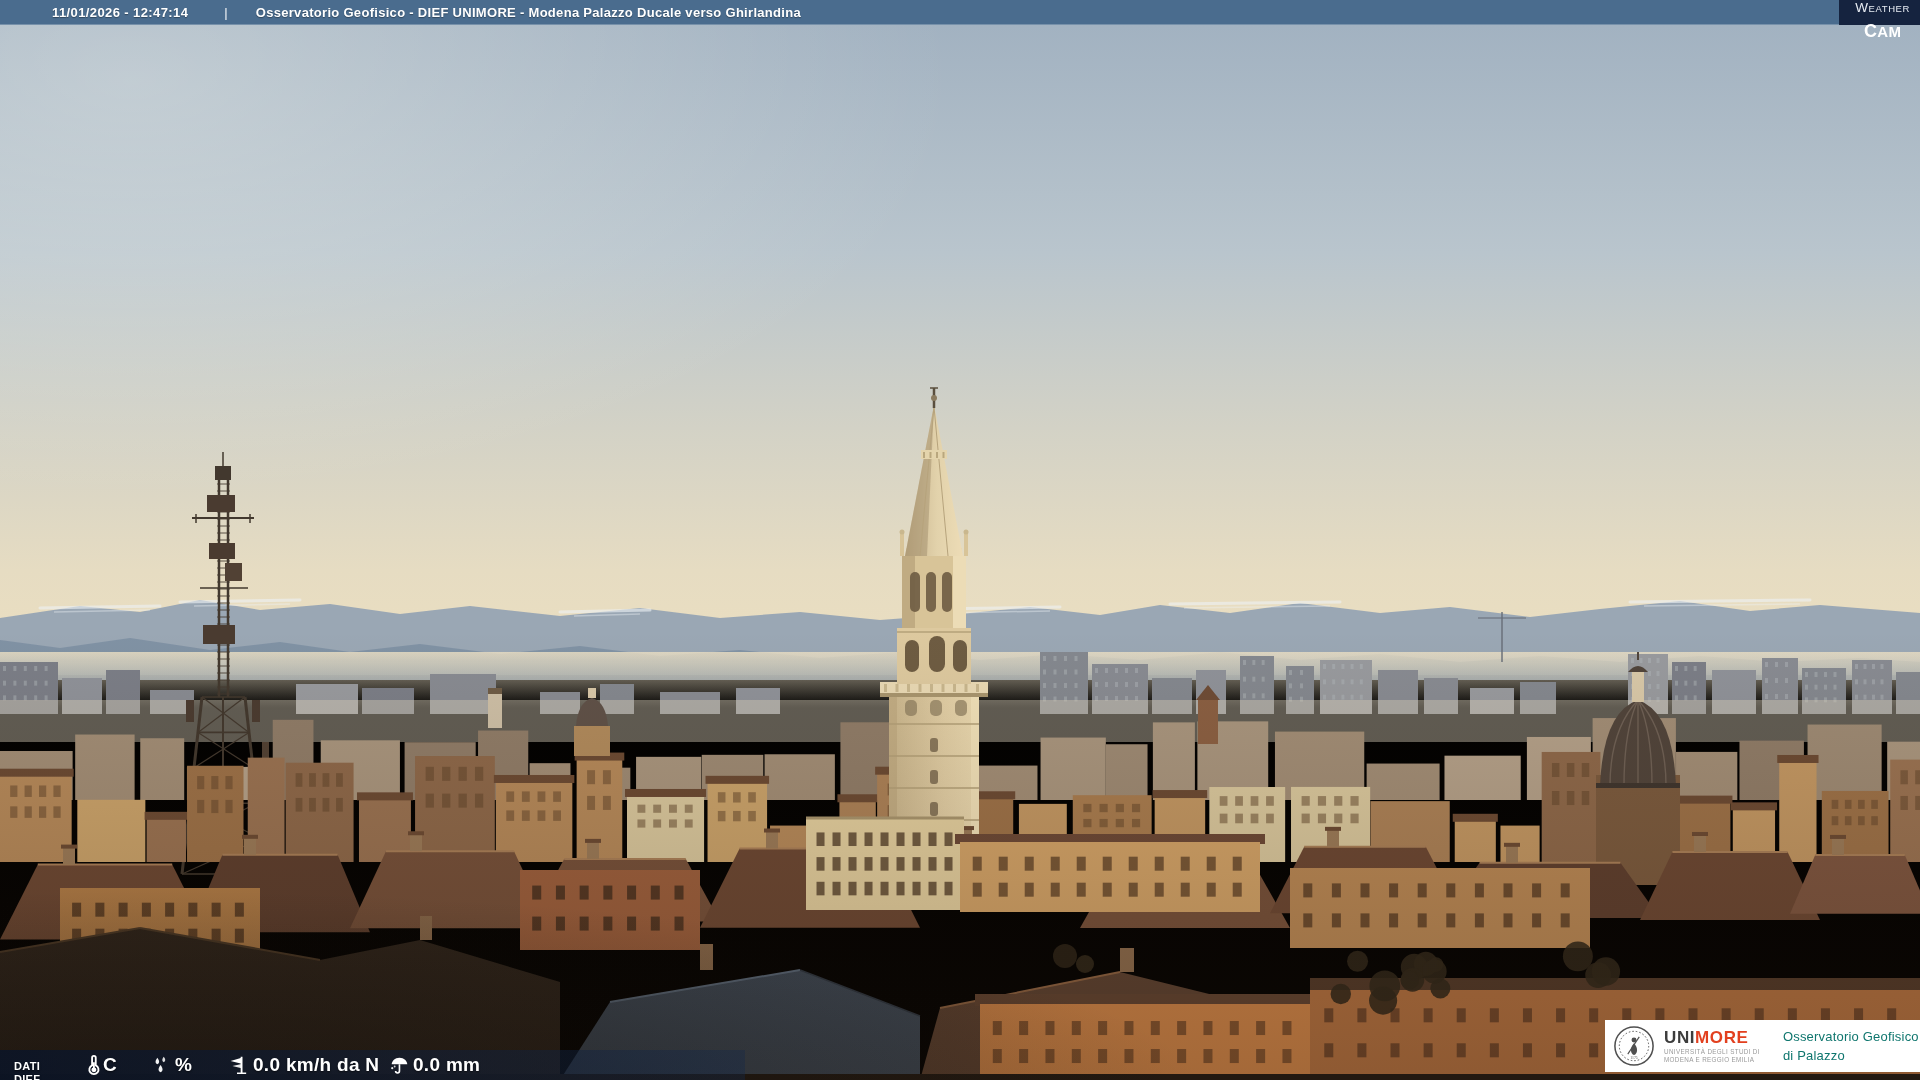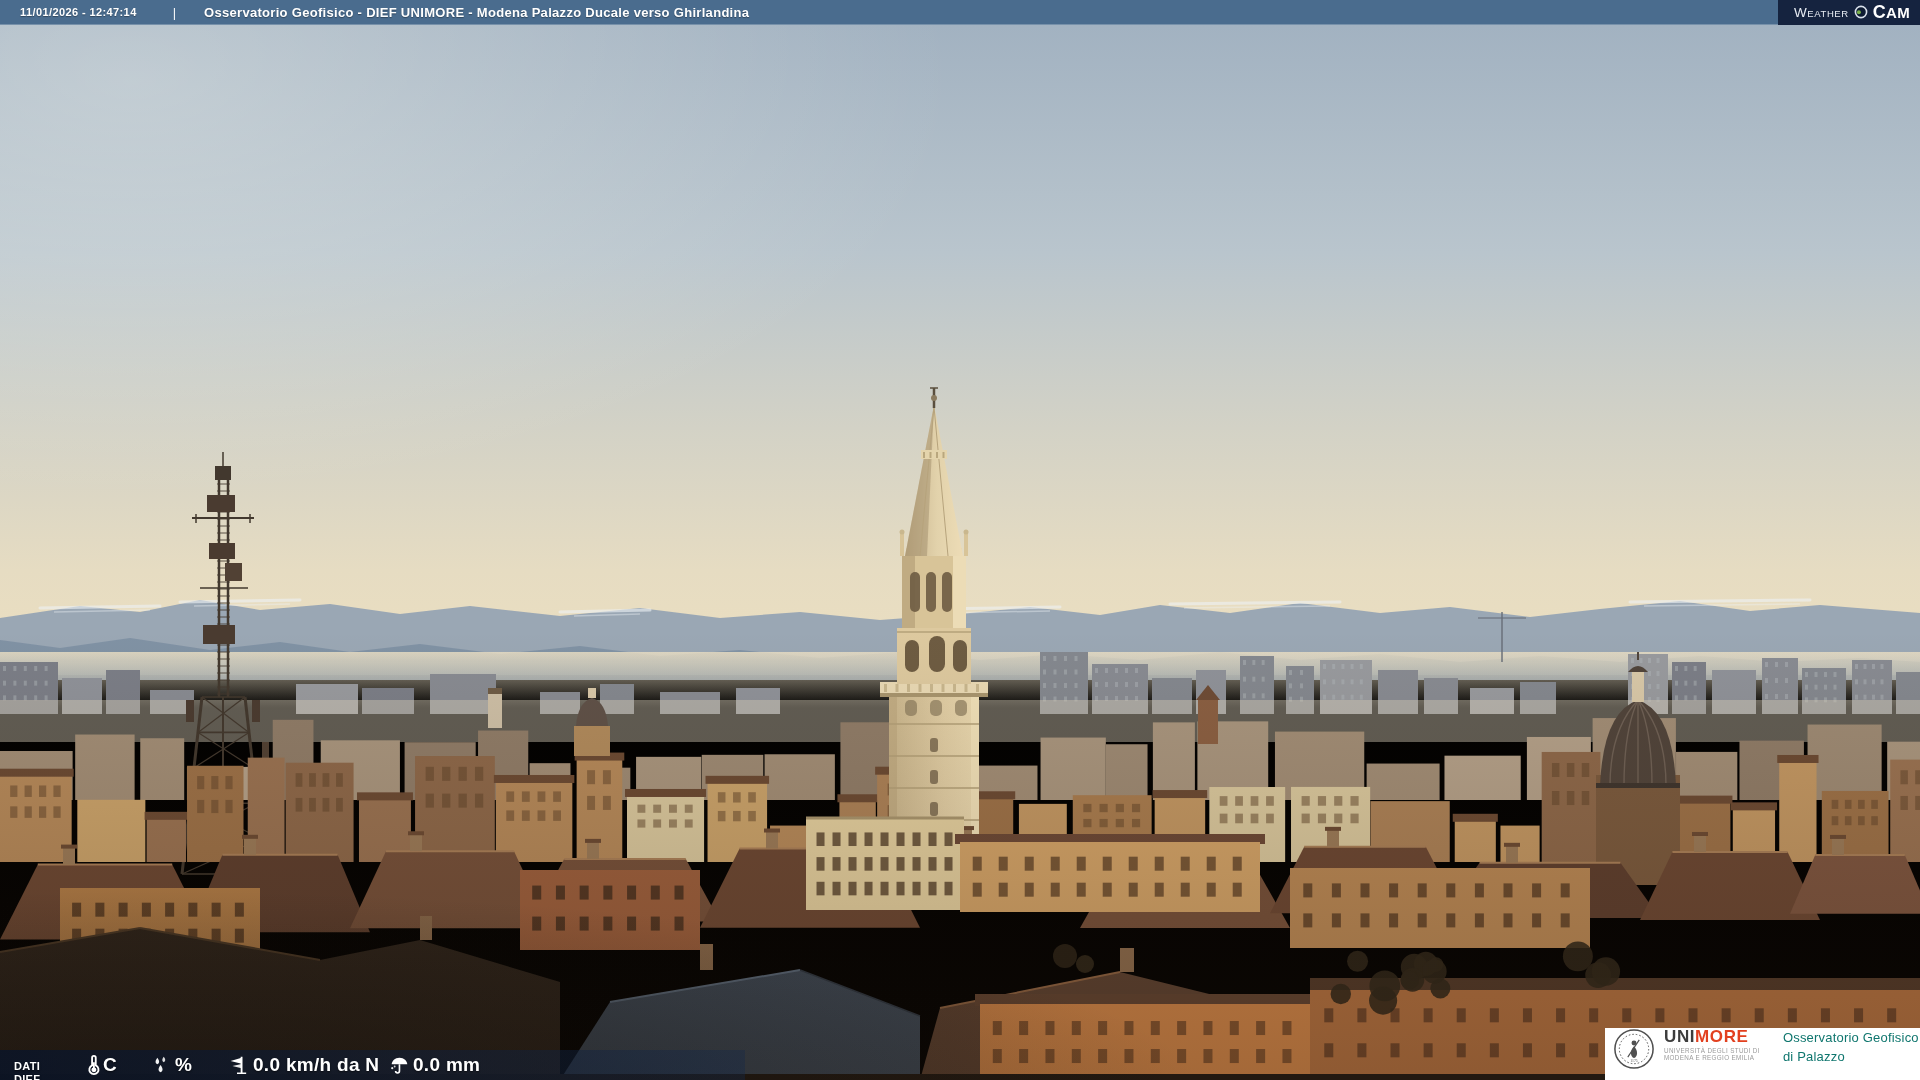--- a/index.html
+++ b/index.html
@@ -4,46 +4,46 @@
 <title>WeatherCam - Osservatorio Geofisico Modena</title>
 <style>
   html,body{margin:0;padding:0;width:1920px;height:1080px;overflow:hidden;background:#000;}
   .stage{position:relative;width:1920px;height:1080px;overflow:hidden;font-family:"Liberation Sans",sans-serif;}
   .scene{position:absolute;inset:0;display:block;}
 
   
   .topbar{position:absolute;top:0;left:0;width:1920px;height:25px;background:#4a6c8e;
           display:flex;align-items:center;color:#fff;z-index:5;
           border-bottom:1px solid rgba(255,255,255,.25);box-sizing:border-box;}
-  .datetime{margin-left:20px;font-weight:700;font-size:11px;letter-spacing:.4px;
+  .datetime{margin-left:52px;font-weight:700;font-size:13px;letter-spacing:.4px;
             text-shadow:0 1px 1px rgba(0,0,0,.35);white-space:pre;text-align:right;}
   .sep{margin:0 28px 0 36px;font-weight:400;opacity:.95;font-size:13px;}
   .title{font-weight:700;font-size:13px;letter-spacing:.3px;text-shadow:0 1px 1px rgba(0,0,0,.35);white-space:pre;}
   .wcam{margin-left:auto;height:25px;background:#15233f;display:flex;align-items:center;
-        padding:0 10px 0 16px;gap:3px;cursor:pointer;}
+        padding:0 10px 0 16px;gap:3px;cursor:pointer;flex-direction:column;}
   .sc{display:inline-block;font-size:9.5px;letter-spacing:.6px;text-transform:uppercase;color:#e8edf4;}
   .sc::first-letter{font-size:13.5px;}
   .cam{display:inline-block;font-size:15px;font-weight:700;letter-spacing:.3px;text-transform:uppercase;color:#fff;}
   .cam::first-letter{font-size:18px;}
   .globe{margin:0 2px;}
 
   
   .meteobar{position:absolute;left:0;bottom:0;width:745px;height:30px;z-index:5;
             background:linear-gradient(90deg,rgba(8,20,42,.76) 0%,rgba(14,30,58,.55) 55%,rgba(20,40,72,.38) 100%);
             color:#fff;}
   .meteobar .abs{position:absolute;}
   .dati{left:14px;top:2px;font-size:11px;font-weight:700;line-height:13px;text-align:center;
         letter-spacing:.3px;text-shadow:0 1px 2px rgba(0,0,0,.6);margin-top:8px;}
   .micon{top:4px;width:22px;height:22px;}
   .mval{top:0;height:30px;line-height:30px;font-size:19px;font-weight:700;letter-spacing:.3px;
         text-shadow:0 1px 2px rgba(0,0,0,.6);white-space:pre;}
 
   
-  .logobox{position:absolute;right:0;bottom:0;width:315px;height:52px;background:#fff;z-index:6;
-           display:flex;padding-left:8px;box-sizing:border-box;cursor:pointer;}
+  .logobox{position:absolute;right:0;bottom:8px;width:315px;height:52px;background:#fff;z-index:6;
+           display:flex;align-items:center;padding-left:8px;box-sizing:border-box;cursor:pointer;}
   .brand{margin-left:9px;line-height:1;}
   .brandline{font-size:17px;font-weight:700;letter-spacing:.6px;white-space:nowrap;}
   .uni{color:#3d3d3d;} .more{color:#e2401f;}
   .brandsub{margin-top:2px;font-size:6.3px;line-height:7.2px;color:#9a9a9a;letter-spacing:.35px;white-space:nowrap;}
   .org{margin-left:23px;font-size:13px;line-height:19px;color:#0f766e;letter-spacing:.2px;white-space:nowrap;}
 </style>
 </head>
 <body>
 
 <div class="stage">

